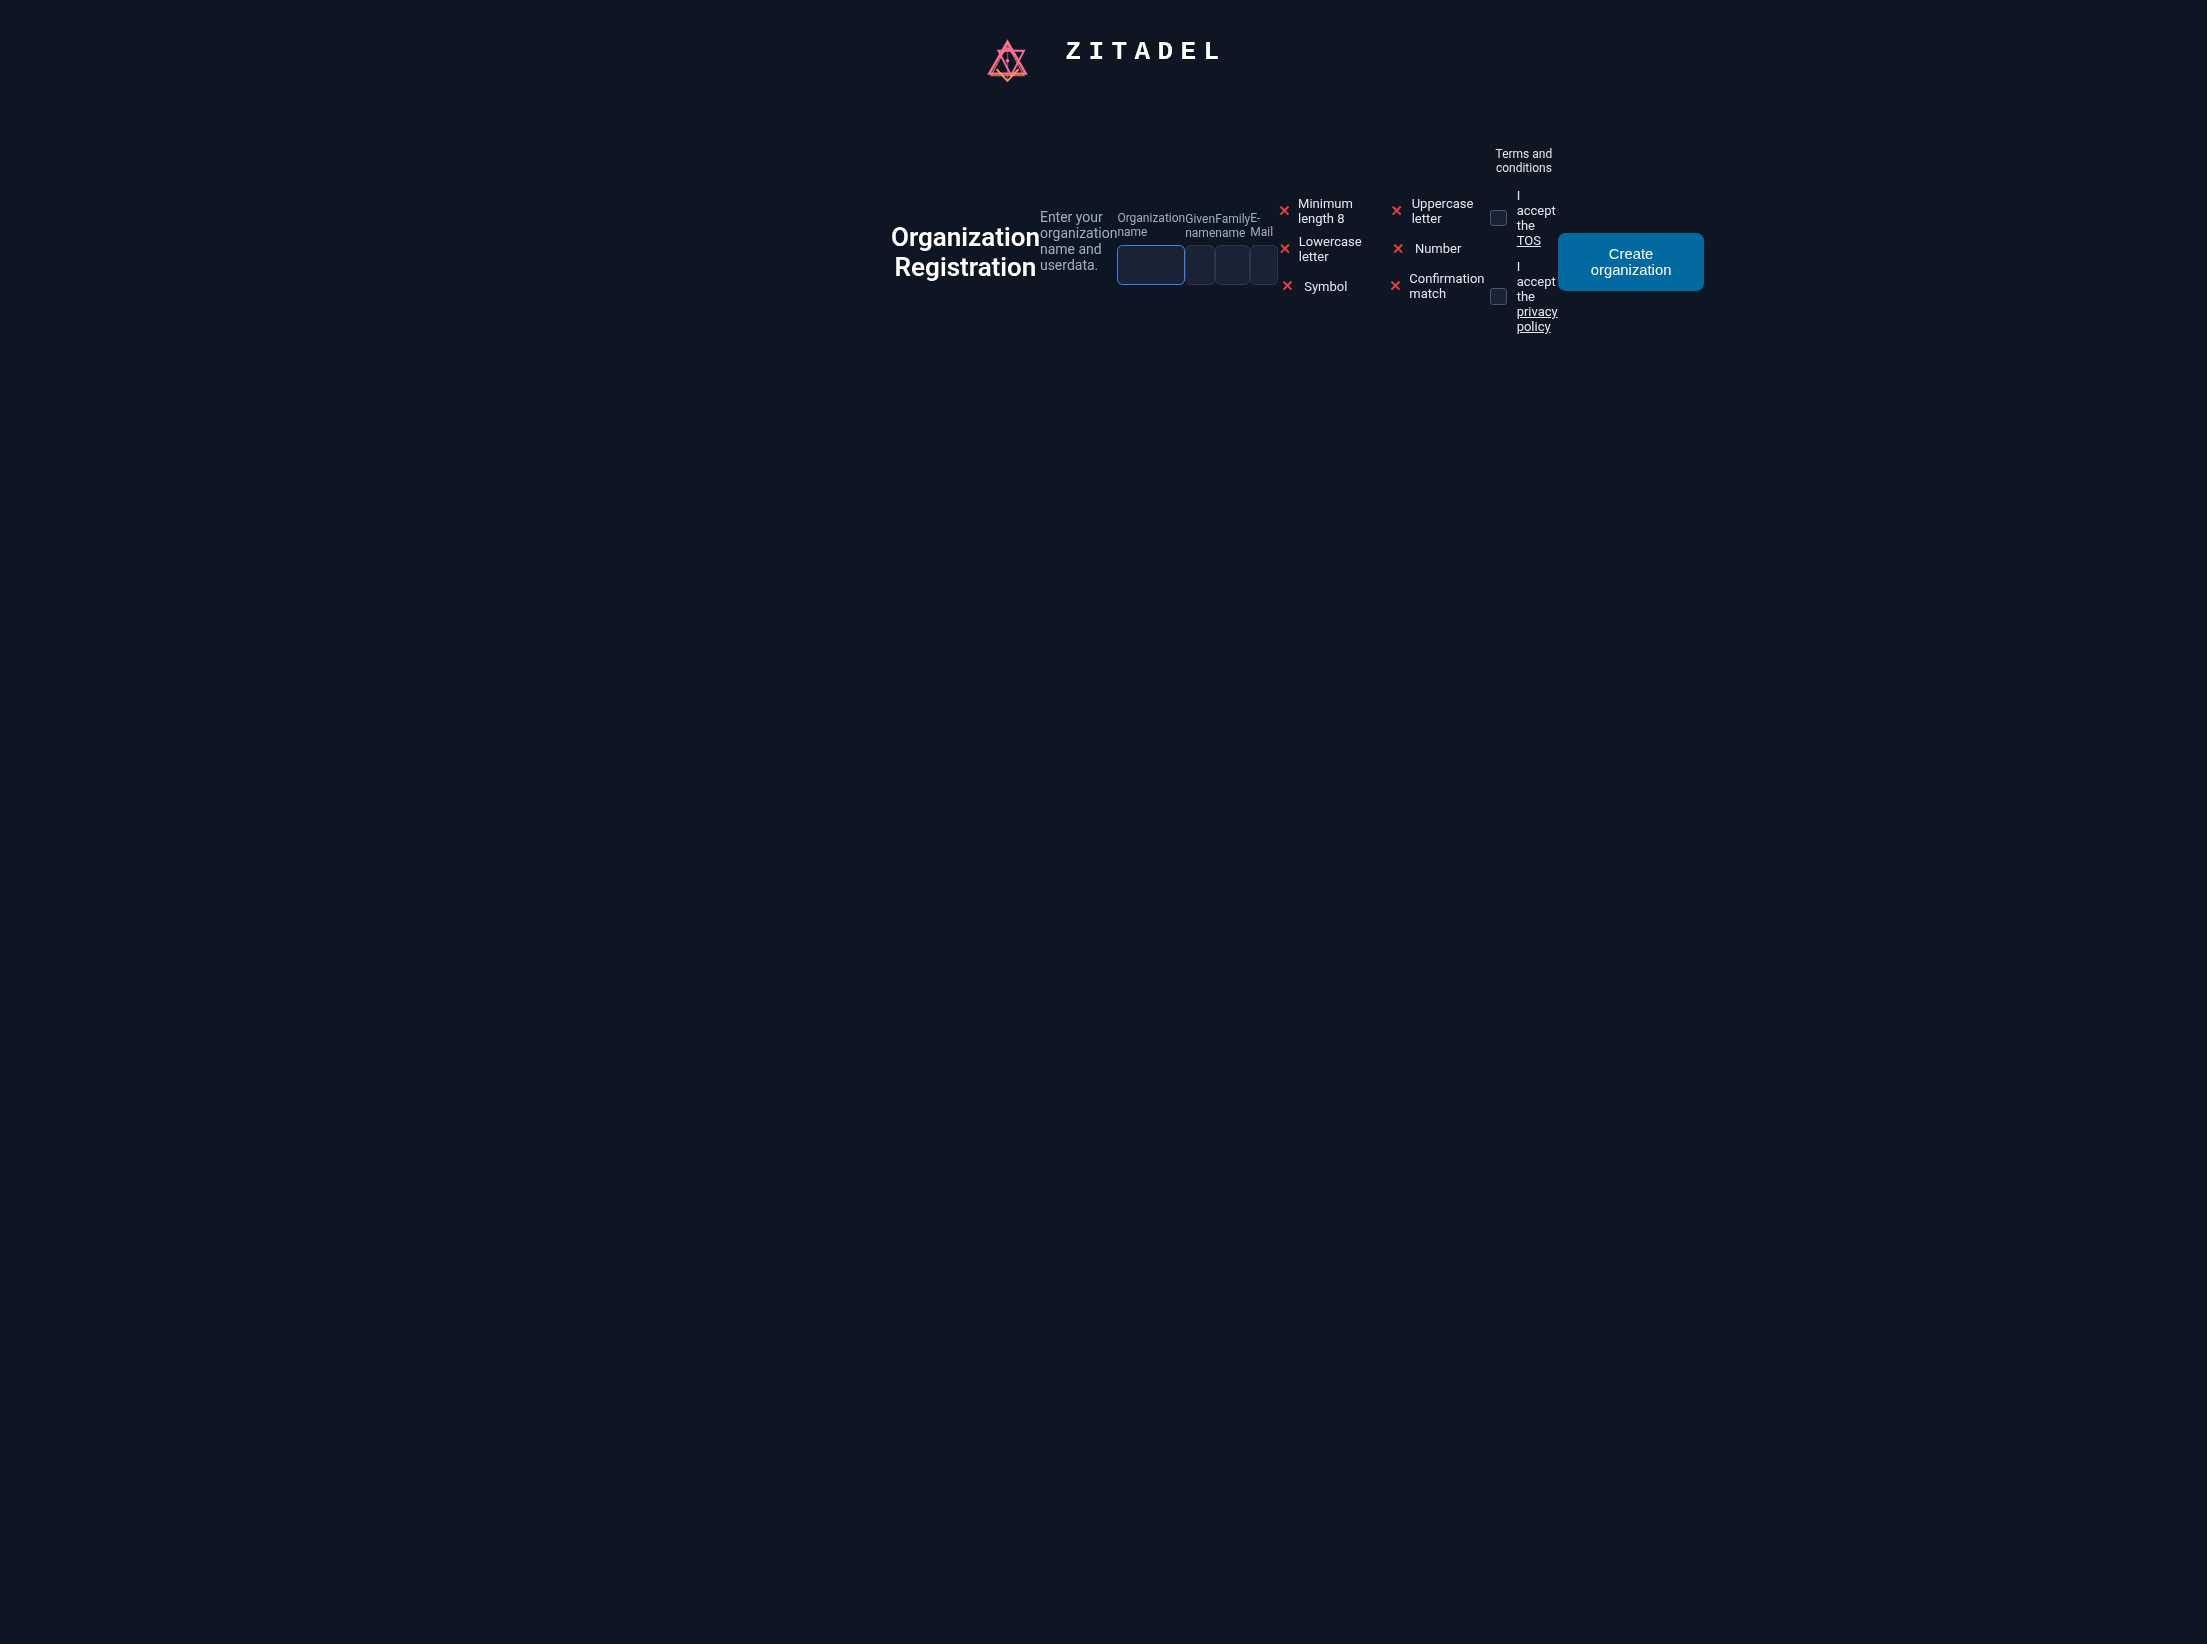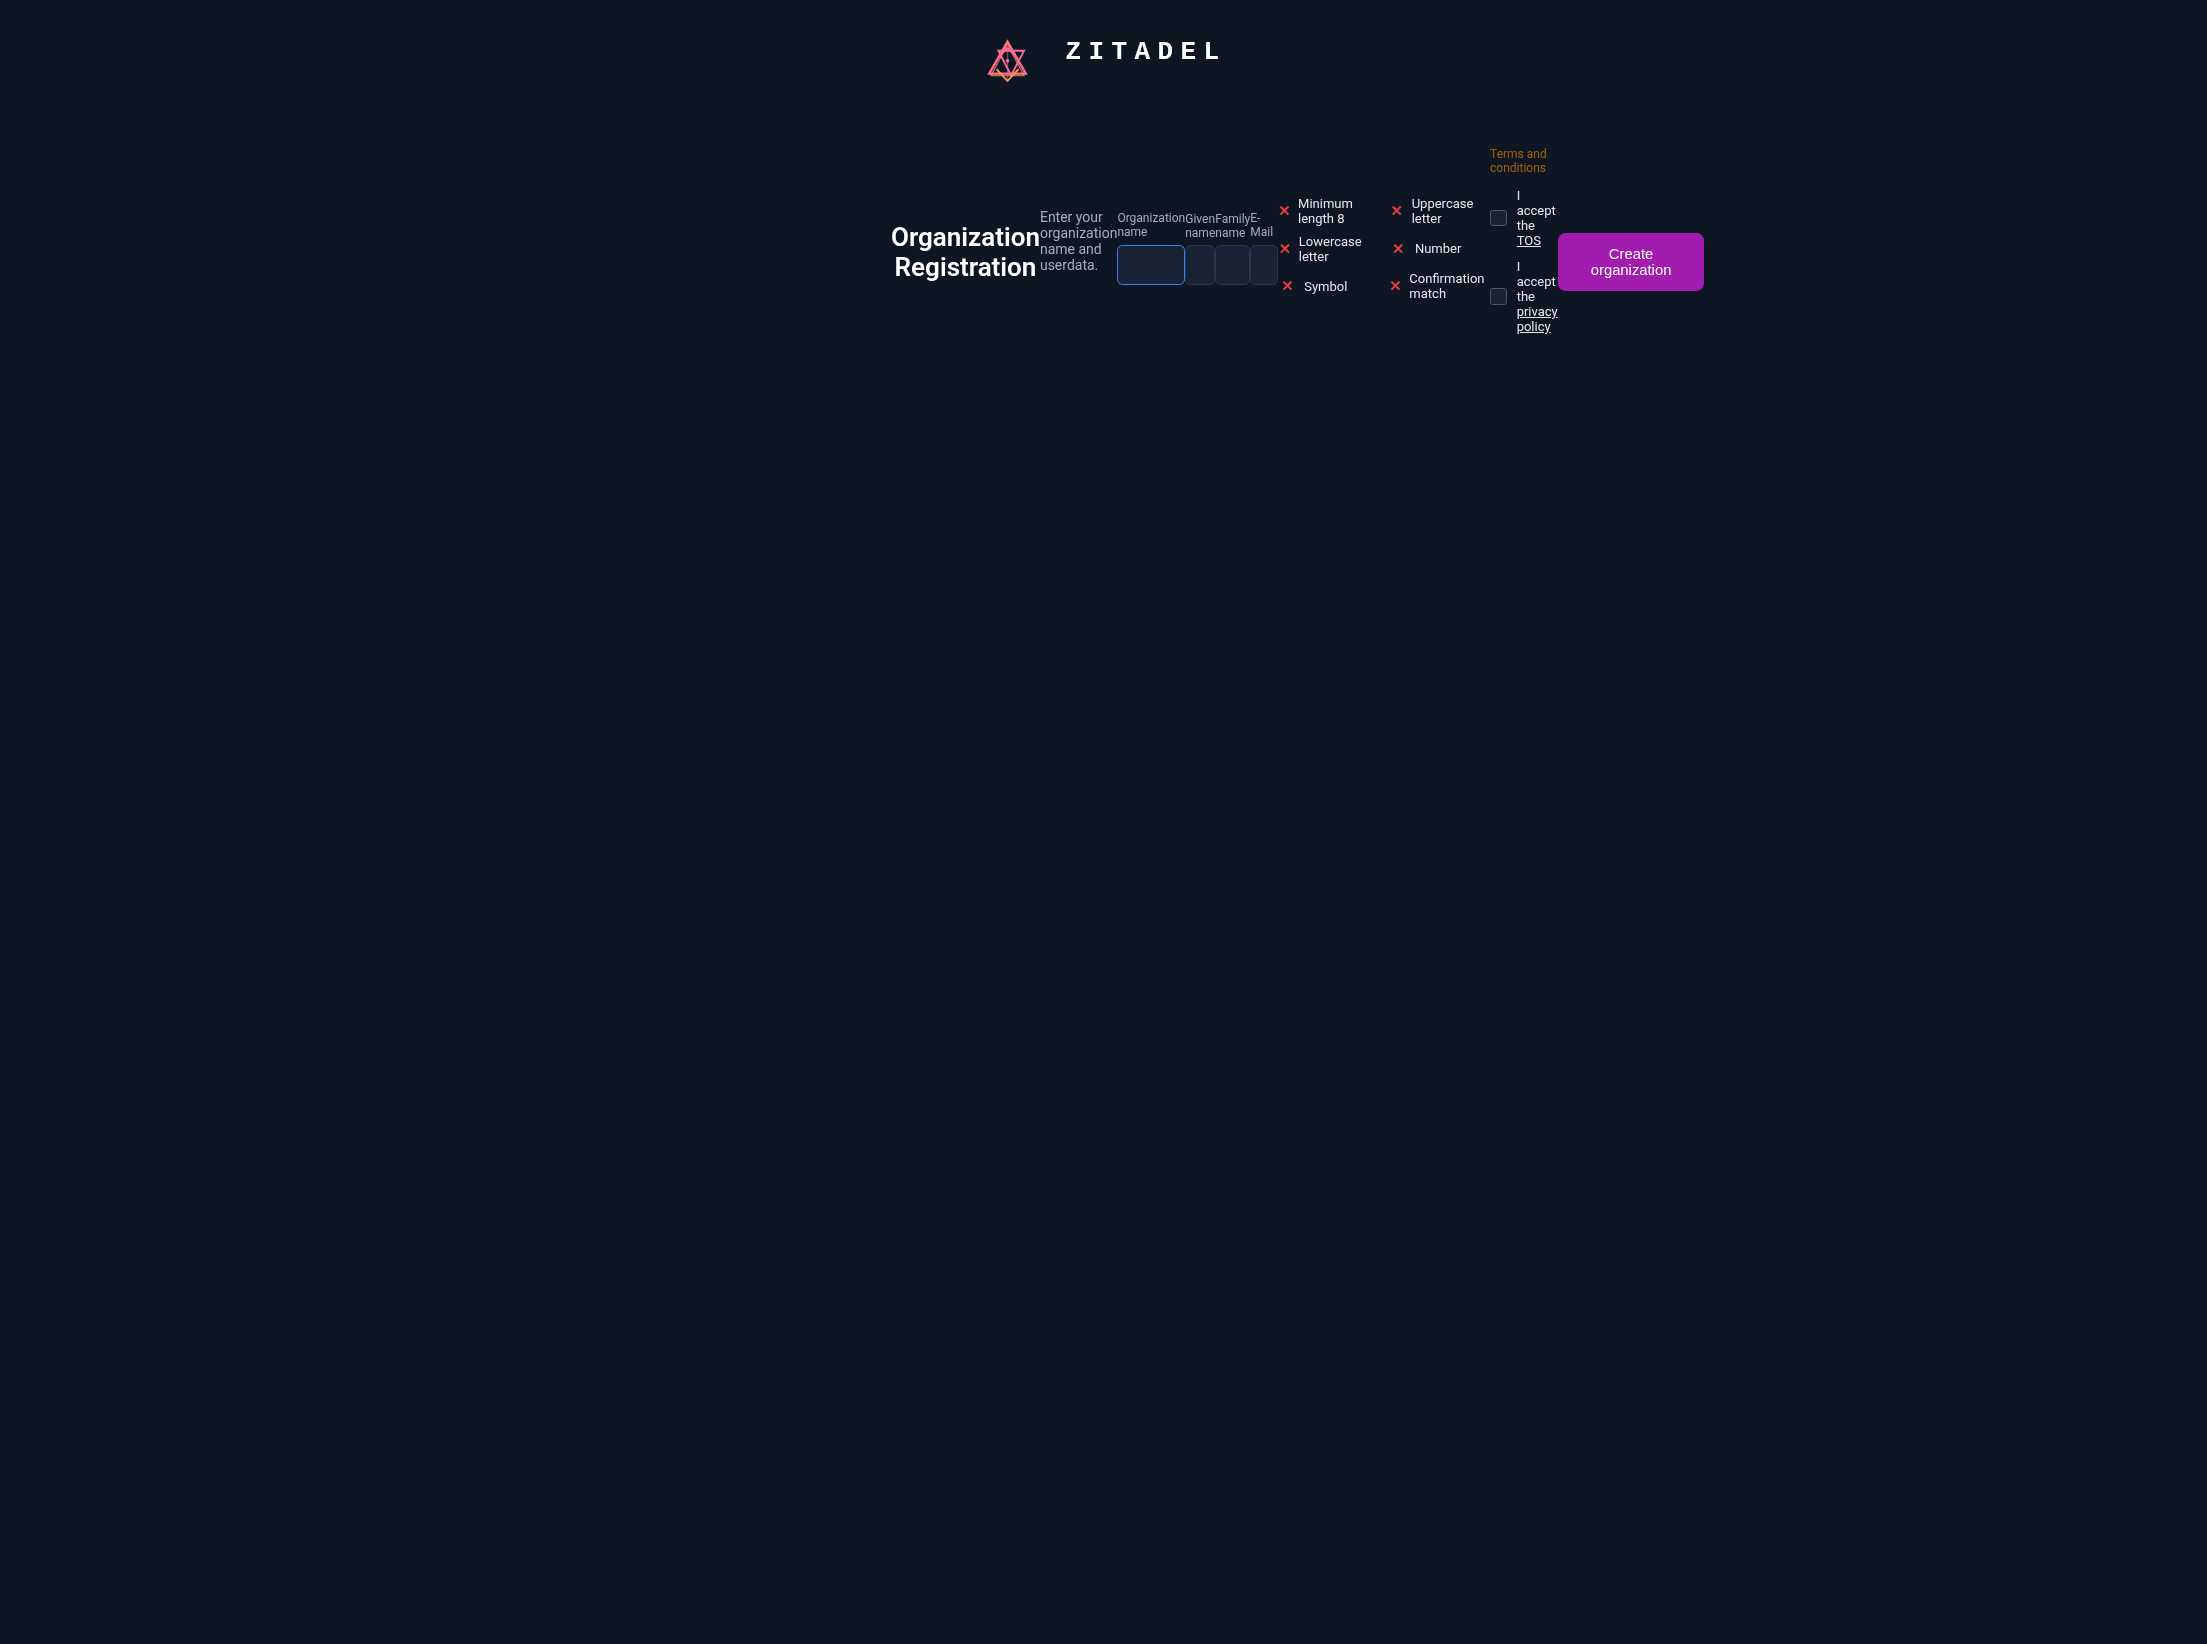--- a/index.html
+++ b/index.html
@@ -133,22 +133,23 @@
       height: 18.5px;
     }
 
     .terms-section {
       width: 100%;
       margin-bottom: 22px;
     }
 
     .terms-label {
       font-size: 12px;
-      color: #a16207;
+      color: #e5e5e5;
       margin-bottom: 13px;
+      text-align: center;
     }
 
     .checkbox-row {
       display: flex;
       align-items: center;
       gap: 10px;
       margin-bottom: 11px;
     }
 
     .checkbox-row input[type="checkbox"] {
@@ -169,21 +170,21 @@
       color: #e2e8f0;
       cursor: pointer;
     }
 
     .checkbox-row a {
       color: #e2e8f0;
       text-decoration: underline;
     }
 
     .create-btn {
-      background-color: #a21caf;
+      background-color: #0369a1;
       color: #ffffff;
       border: none;
       border-radius: 7.4px;
       padding: 13px 33px;
       font-size: 14.8px;
       font-weight: 500;
       cursor: pointer;
       transition: background-color 0.2s;
       margin-top: 9.2px;
     }

